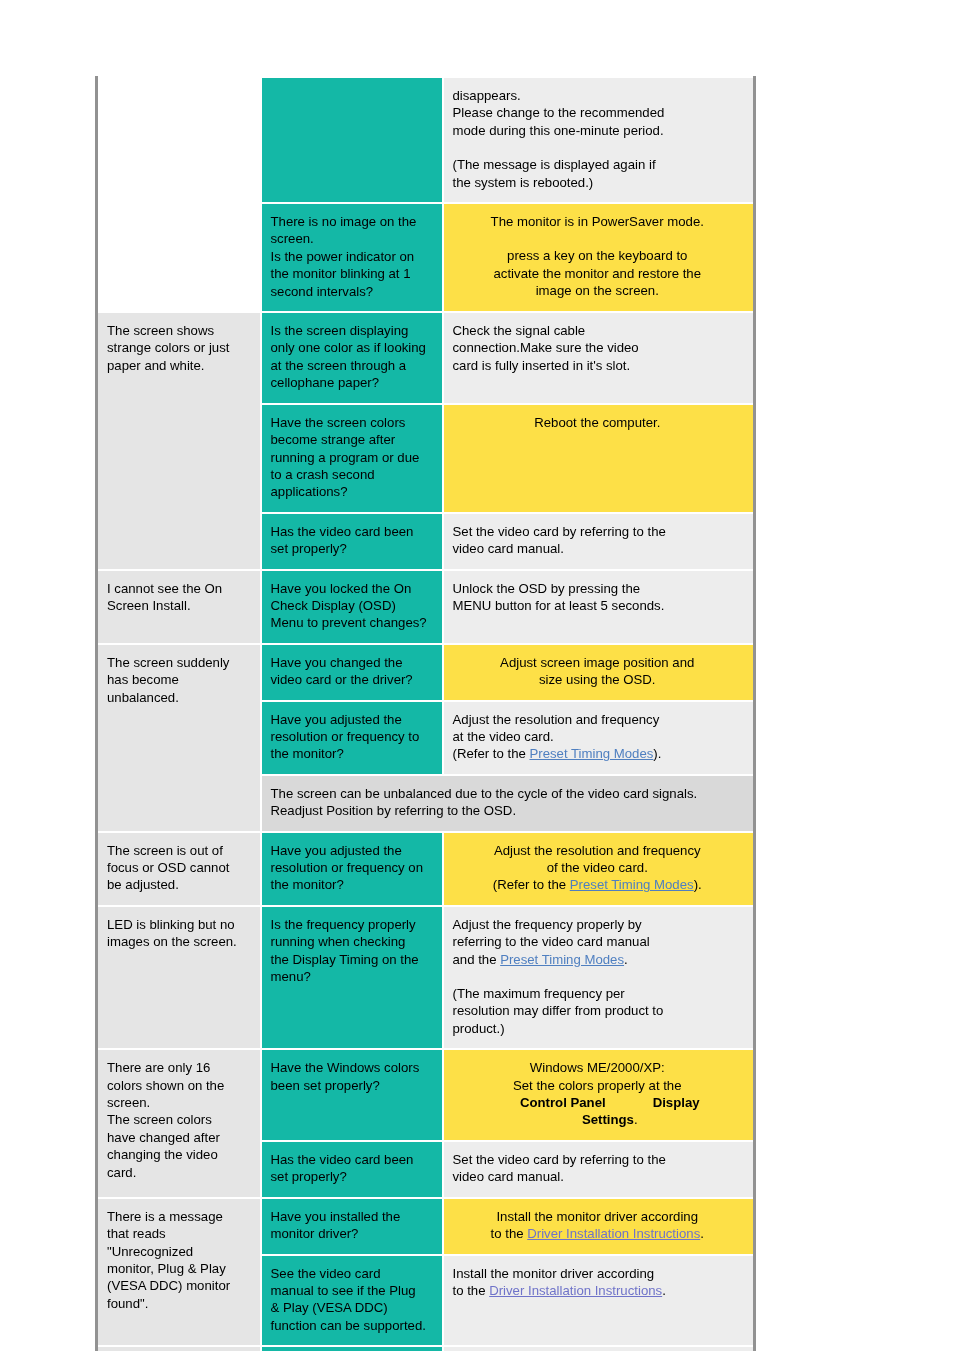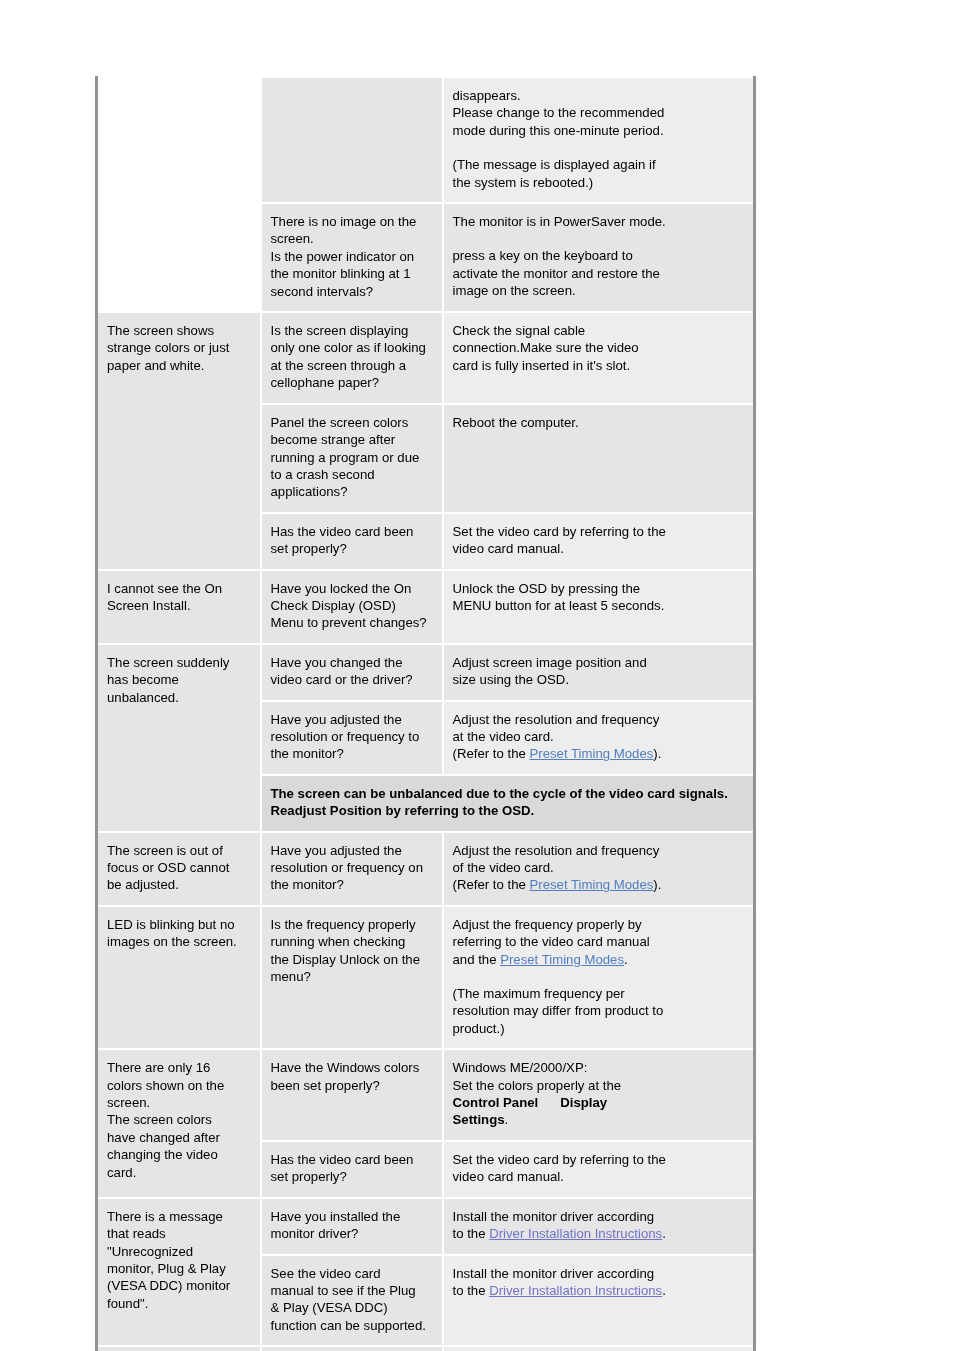--- a/index.html
+++ b/index.html
@@ -44,34 +44,34 @@
   table.trouble td {
     vertical-align: top;
     padding: 9px 11px 11px 9px;
     font-size: 13.2px;
     line-height: 17.4px;
     border: 2px solid #ffffff;
   }
 
   
   td.sym   { background: #e5e5e5; }
-  td.chk   { background: #e5e5e5; }
+  td.chk   { background: #14b8a6; }
   td.sol-a { background: #ededed; }
-  td.sol-b { background: #e5e5e5; }
-  td.span  { background: #d9d9d9; font-weight: bold; }
+  td.sol-b { background: #fde047; text-align: center; }
+  td.span  { background: #d9d9d9; }
   td.blank { background: #ffffff; border-color: #ffffff; }
 
   .lnk {
     color: #4f7fc0;
     text-decoration: underline;
   }
   .lnk.violet {
     color: #6f73c9;
   }
-  .b { font-weight: bold; }
+  .b { font-weight: bold; margin-left: 25px; }
   .gap { display: inline-block; width: 22px; }
   .blankline { display: block; height: 17px; }
 </style>
 </head>
 <body>
 
 <div class="page">
   <div class="trouble-table-wrap">
     <table class="trouble">
       <colgroup>
@@ -125,21 +125,21 @@
           </td>
           <td class="sol-a">
             <span>Check the signal cable</span><br>
             <span>connection.Make sure the video</span><br>
             <span>card is fully inserted in it's slot.</span>
           </td>
         </tr>
 
         <tr>
           <td class="chk">
-            <span>Panel the screen colors</span><br>
+            <span>Have the screen colors</span><br>
             <span>become strange after</span><br>
             <span>running a program or due</span><br>
             <span>to a crash second</span><br>
             <span>applications?</span>
           </td>
           <td class="sol-b">
             <span>Reboot the computer.</span>
           </td>
         </tr>
 
@@ -225,21 +225,21 @@
         </tr>
 
         <tr>
           <td class="sym">
             <span>LED is blinking but no</span><br>
             <span>images on the screen.</span>
           </td>
           <td class="chk">
             <span>Is the frequency properly</span><br>
             <span>running when checking</span><br>
-            <span>the Display Unlock on the</span><br>
+            <span>the Display Timing on the</span><br>
             <span>menu?</span>
           </td>
           <td class="sol-a">
             <span>Adjust the frequency properly by</span><br>
             <span>referring to the video card manual</span><br>
             <span>and the </span><a class="lnk" href="#">Preset Timing Modes</a><span>.</span>
             <span class="blankline"></span>
             <span>(The maximum frequency per</span><br>
             <span>resolution may differ from product to</span><br>
             <span>product.)</span>

